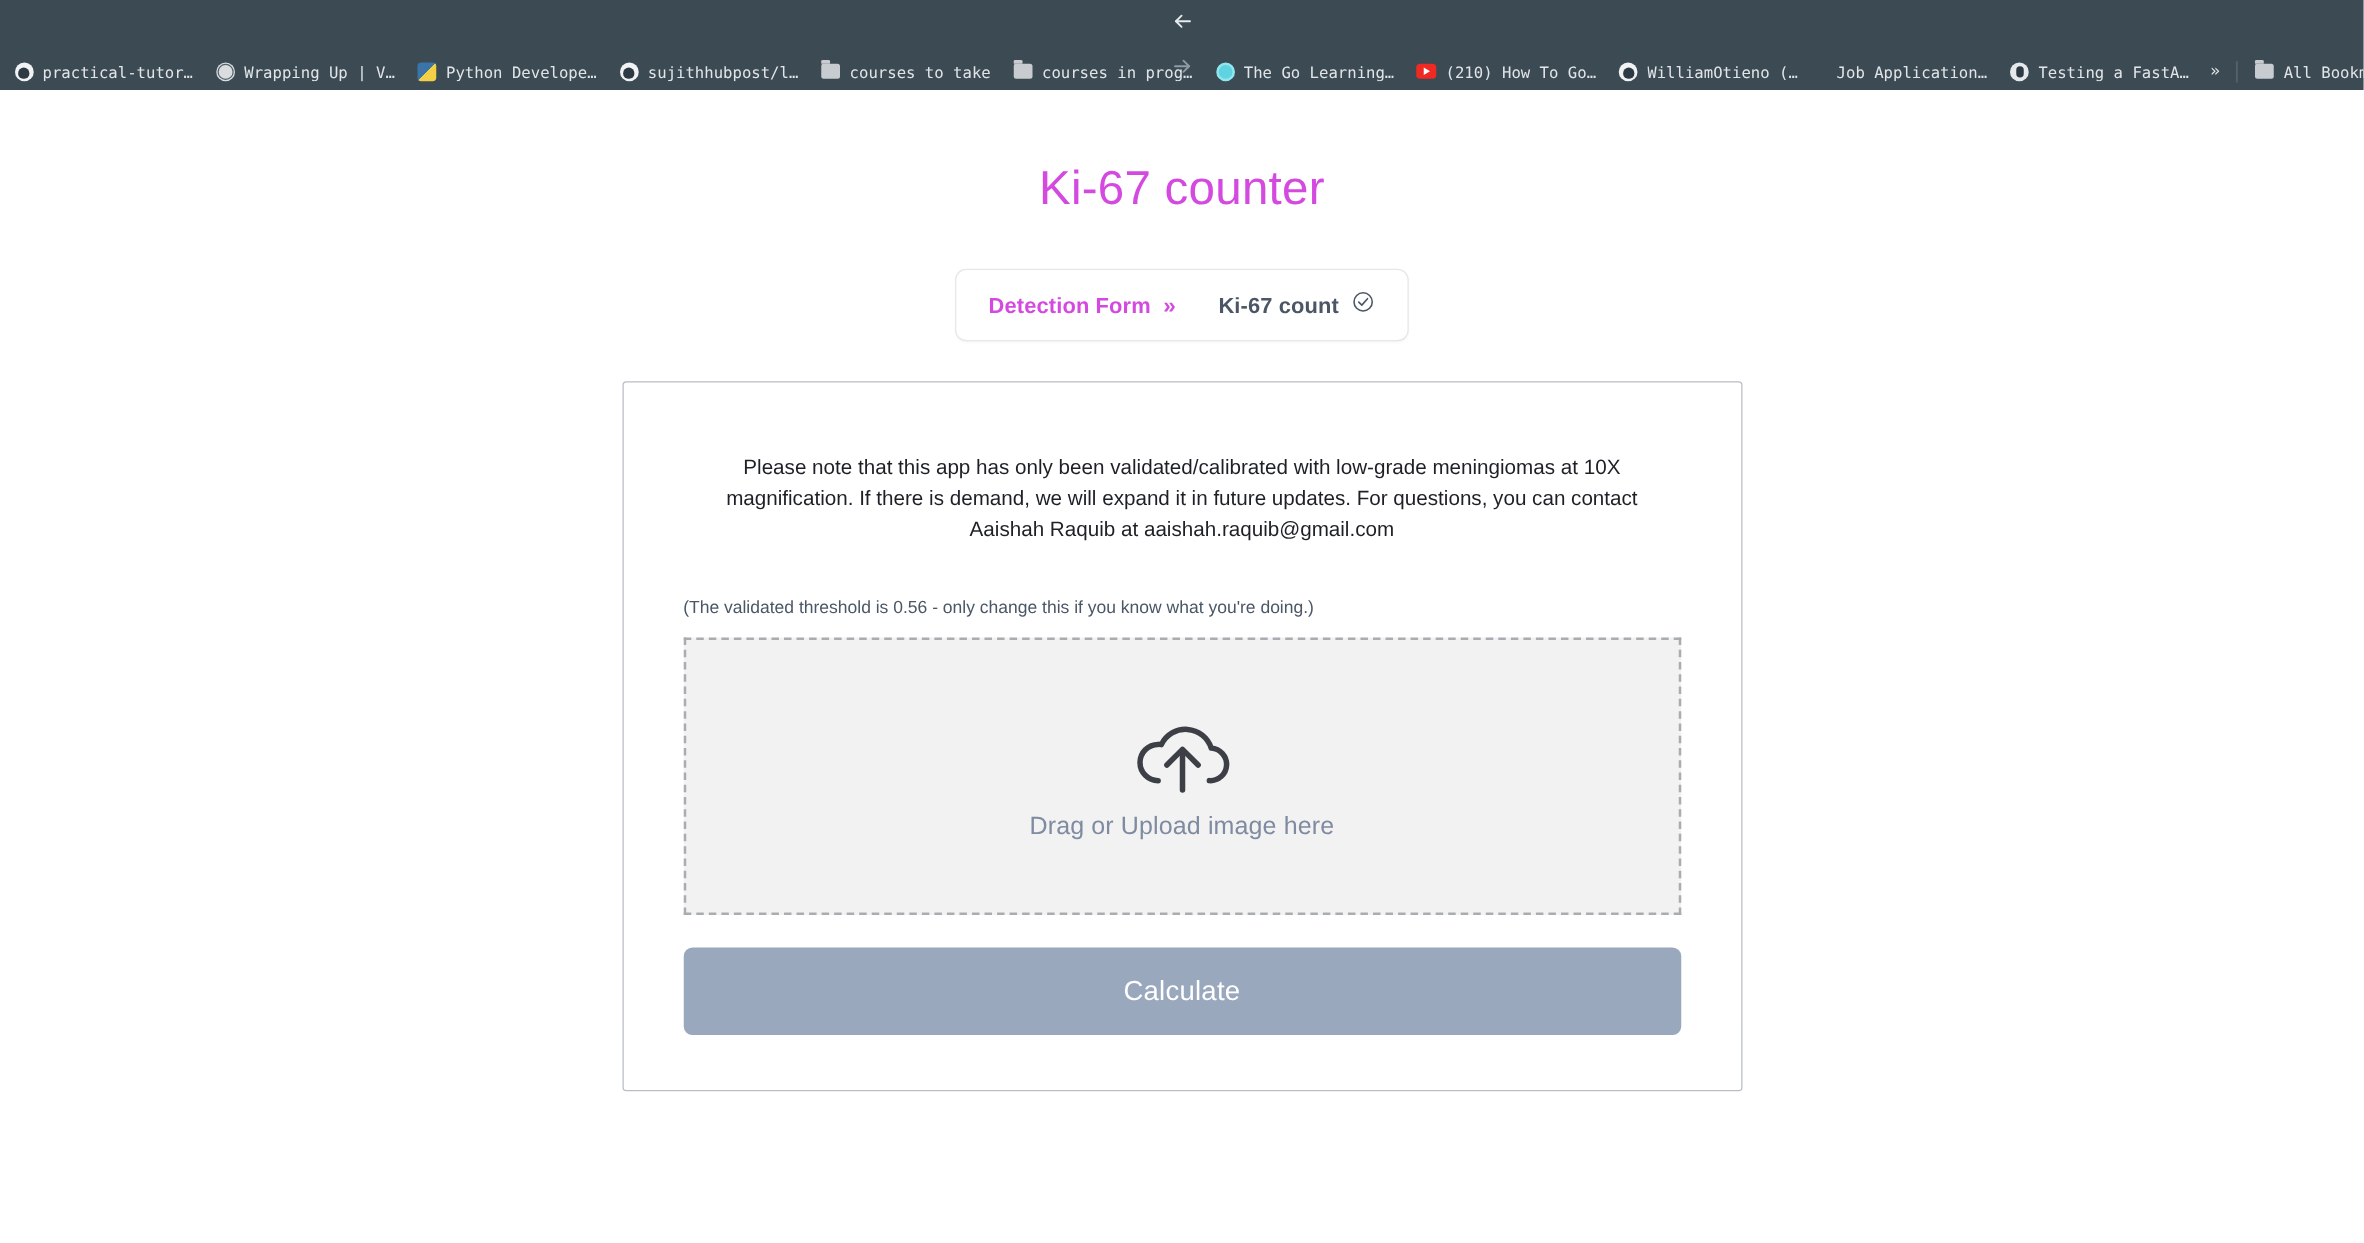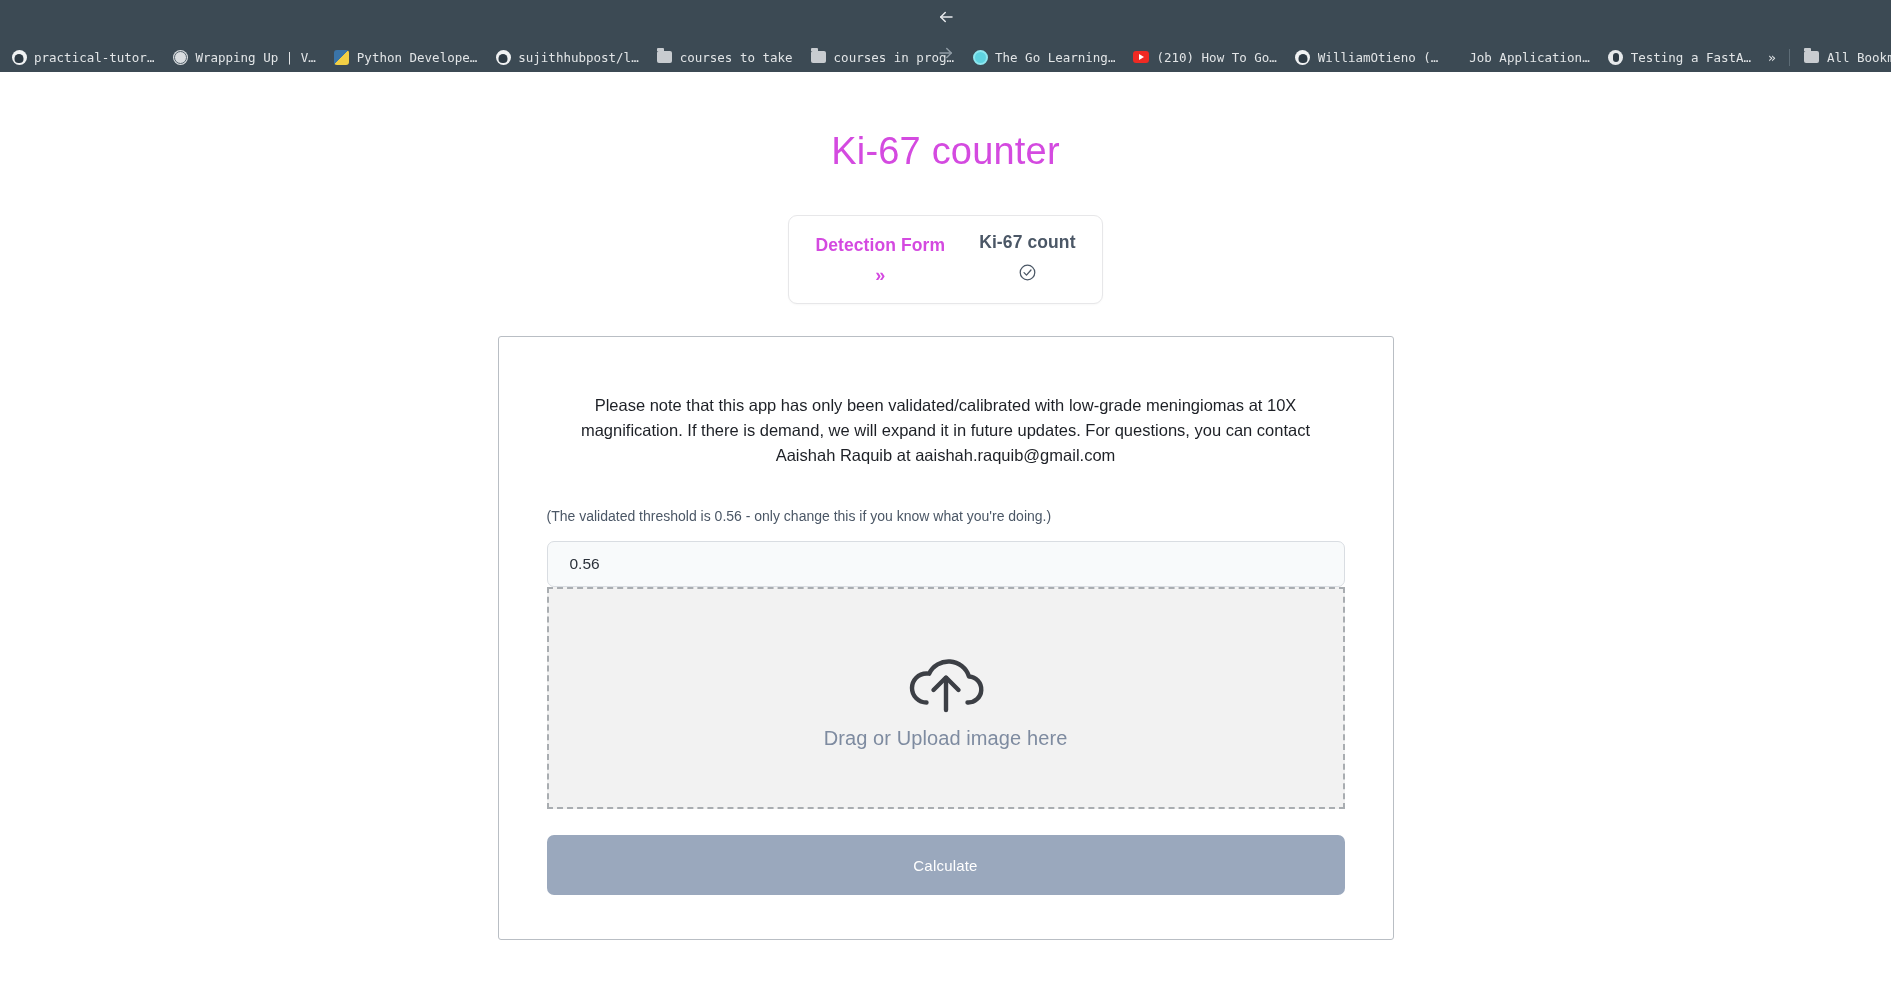--- a/index.html
+++ b/index.html
@@ -214,21 +214,20 @@
     gap: 34px;
     box-shadow: 0 1px 2px rgba(0,0,0,.03);
   }
   .tab {
     display: flex;
     align-items: center;
     gap: 10px;
     font-size: 17.5px;
     font-weight: 600;
     letter-spacing: .1px;
-    flex-direction: column;
   }
   .tab.active { color: #d44ae0; }
   .tab.inactive { color: #4b5766; }
   .tab-chev { font-size: 18px; font-weight: 700; line-height: 1; }
 
   .card {
     width: 896px;
     margin: 32px auto 0;
     border: 1px solid #b9bec4;
     border-radius: 3px;
@@ -291,28 +290,28 @@
     gap: 8px;
   }
   .dz-text {
     font-size: 20px;
     color: #7e8ba0;
     letter-spacing: .1px;
   }
 
   .calc-btn {
     width: 100%;
-    height: 60px;
+    height: 70px;
     margin-top: 26px;
     background: #9aa8bd;
     border: none;
     border-radius: 7px;
     color: #ffffff;
     font-family: "Liberation Sans", sans-serif;
-    font-size: 15px;
+    font-size: 22px;
     letter-spacing: .2px;
     display: flex;
     align-items: center;
     justify-content: center;
   }
 </style>
 </head>
 <body>
 
 <div class="browser-chrome">
@@ -537,21 +536,20 @@
   </div>
 
   <div class="card">
 
     <p class="notice">
       <span>Please note that this app has only been validated/calibrated with </span><b>low-grade meningiomas</b><span> at </span><b>10X magnification</b><span>. If there is demand, we will expand it in future updates. For questions, you can contact Aaishah Raquib at </span><b>aaishah.raquib@gmail.com</b>
     </p>
 
     <div class="field-hint">(The validated threshold is 0.56 - only change this if you know what you're doing.)</div>
 
-    <input class="text-input" type="text" value="0.56" style="">
 
 
     <div class="dropzone">
       <span>
         <svg width="86" height="68" viewBox="0 0 86 68" fill="none" stroke="#3c3f45" stroke-width="4.4" stroke-linecap="round" stroke-linejoin="round">
           <path d="M23.5 55.5A14.5 14.5 0 0 1 23.5 26.5a16 16 0 0 1 2.6.2A21.5 21.5 0 0 1 66 29.5a13 13 0 0 1-1.5 26"></path>
           <line x1="43" y1="63" x2="43" y2="31"></line>
           <polyline points="30.5,43 43,30.5 55.5,43"></polyline>
         </svg>
       </span>

